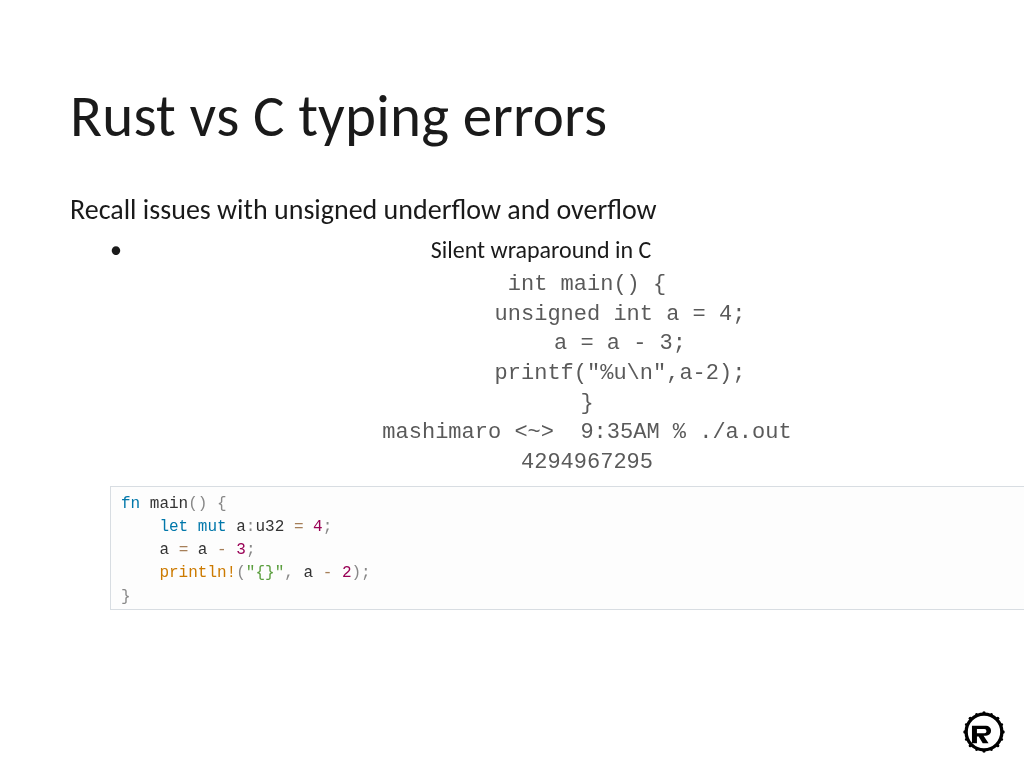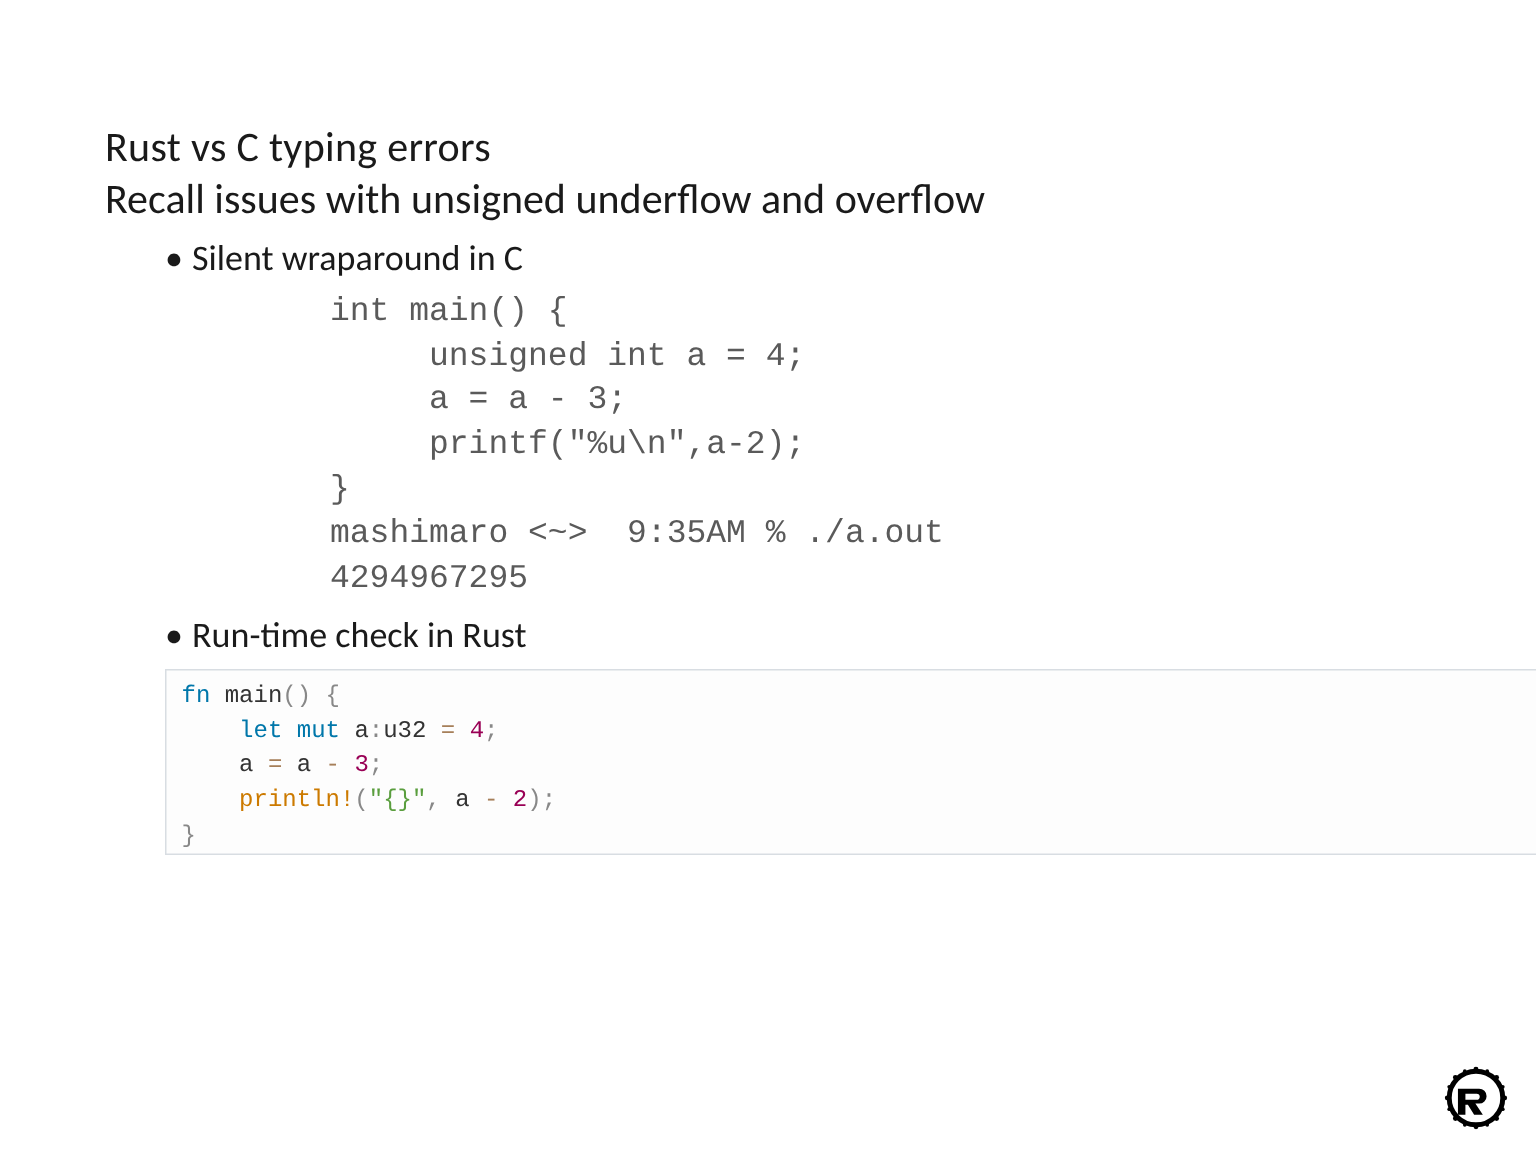--- a/index.html
+++ b/index.html
@@ -9,41 +9,43 @@
     background: #ffffff;
     font-family: Calibri, "Segoe UI", Arial, sans-serif;
     color: #222;
     position: relative;
     overflow: hidden;
   }
   .slide {
     padding: 80px 70px 40px 70px;
   }
   h1 {
-    font-size: 28px;
+    font-size: 59px;
     font-weight: 400;
     color: #1a1a1a;
+    margin-bottom: 40px;
     letter-spacing: 0.2px;
   }
   .intro {
     font-size: 28px;
     font-weight: 400;
     color: #1a1a1a;
     margin-bottom: 8px;
   }
   ul.bullets {
     list-style: none;
     padding-left: 40px;
   }
   ul.bullets > li {
     font-size: 24px;
     color: #1a1a1a;
     position: relative;
     padding-left: 18px;
     margin-top: 2px;
+    text-align: center;
   }
   ul.bullets > li::before {
     content: "•";
     position: absolute;
     left: 0;
     top: 0;
     font-size: 24px;
   }
   pre.c-code {
     font-family: "Courier New", monospace;
@@ -104,23 +106,20 @@
     <li>
       <span>Silent wraparound in C</span>
       <pre class="c-code">int main() {
      unsigned int a = 4;
      a = a - 3;
      printf("%u\n",a-2);
 }
 mashimaro &lt;~&gt;  9:35AM % ./a.out
 4294967295</pre>
     </li>
-    <li>
-      <span>Run-time check in Rust</span>
-    </li>
   </ul>
 
   <div class="rust-block">
     <div class="rust-code"><span class="kw">fn</span> <span class="var">main</span><span class="punct">()</span> <span class="brace">{</span>
     <span class="kw">let</span> <span class="kw">mut</span> <span class="var">a</span><span class="punct">:</span><span class="ty">u32</span> <span class="op">=</span> <span class="num">4</span><span class="punct">;</span>
     <span class="var">a</span> <span class="op">=</span> <span class="var">a</span> <span class="op">-</span> <span class="num">3</span><span class="punct">;</span>
     <span class="mac">println!</span><span class="punct">(</span><span class="str">"{}"</span><span class="punct">,</span> <span class="var">a</span> <span class="op">-</span> <span class="num">2</span><span class="punct">)</span><span class="punct">;</span>
 <span class="brace">}</span></div>
   </div>
 </div>

